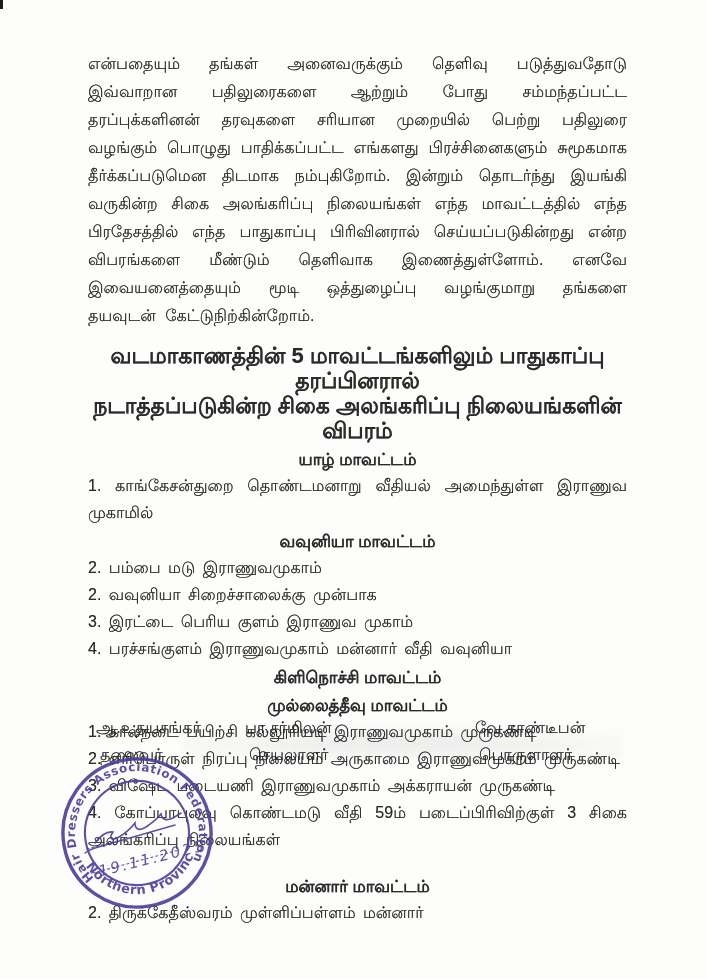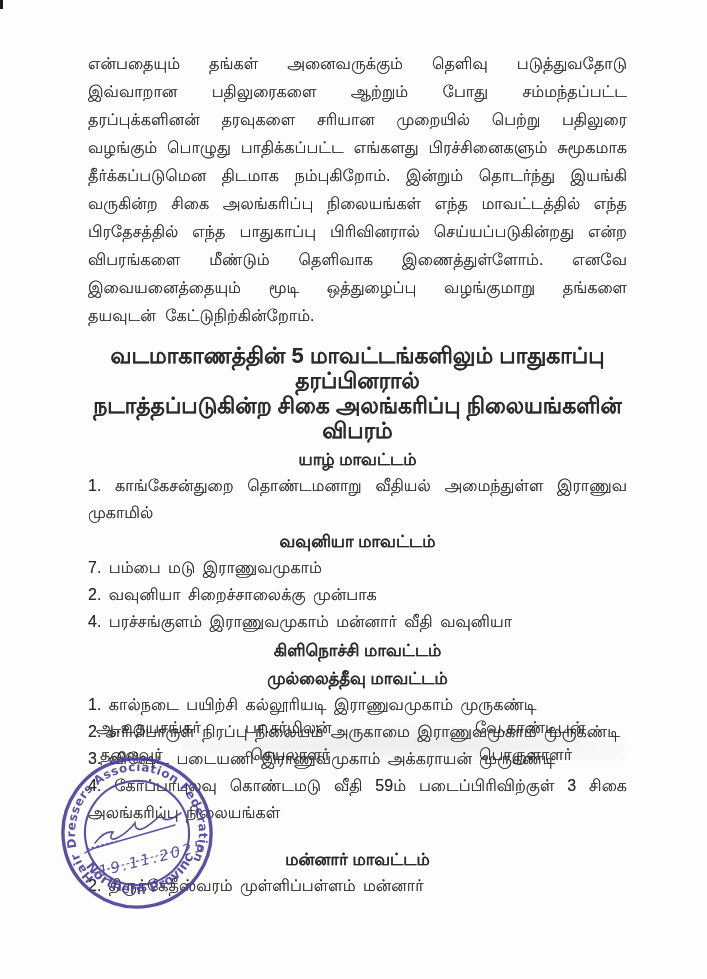--- a/index.html
+++ b/index.html
@@ -52,21 +52,21 @@
       radial-gradient(ellipse at 28% 55%, rgba(70,70,85,.055), transparent 60%),
       radial-gradient(ellipse at 55% 40%, rgba(70,70,85,.045), transparent 55%),
       radial-gradient(ellipse at 78% 60%, rgba(70,70,85,.04), transparent 60%);
     filter:blur(2px);
   }
   .signature-row{
     position:absolute;top:716px;left:88px;right:40px;height:70px;
   }
   .sig-col{position:absolute;top:0;}
   .sig-col-1{left:8px;}
-  .sig-col-2{left:157px;text-align:center;}
+  .sig-col-2{left:157px;}
   .sig-col-3{left:387px;}
   .sig-name{
     font-size:16px;line-height:24px;
     text-shadow:0 0 .4px rgba(0,0,0,.45);
   }
   .sig-role{
     font-size:16px;line-height:24px;margin-top:3px;padding-left:4px;
     text-shadow:0 0 .4px rgba(0,0,0,.45);
   }
   .stamp-wrap{
@@ -97,22 +97,23 @@
 
     <div class="doc-title">
       <div>வடமாகாணத்தின் 5 மாவட்டங்களிலும் பாதுகாப்பு தரப்பினரால்</div>
       <div>நடாத்தப்படுகின்ற சிகை அலங்கரிப்பு நிலையங்களின் விபரம்</div>
     </div>
 
     <div>
         <div class="section-heading">யாழ் மாவட்டம்</div>
         <div class="list-item">1. காங்கேசன்துறை தொண்டமனாறு வீதியல் அமைந்துள்ள இராணுவ முகாமில்</div>
         <div class="section-heading">வவுனியா மாவட்டம்</div>
-        <div class="list-item">7. பம்பை மடு இராணுவமுகாம்</div>
+        <div class="list-item">2. பம்பை மடு இராணுவமுகாம்</div>
         <div class="list-item">2. வவுனியா சிறைச்சாலைக்கு முன்பாக</div>
+        <div class="list-item">3. இரட்டை பெரிய குளம் இராணுவ முகாம்</div>
         <div class="list-item">4. பரச்சங்குளம் இராணுவமுகாம் மன்னார் வீதி வவுனியா</div>
         <div class="section-heading">கிளிநொச்சி மாவட்டம்</div>
         <div class="section-heading">முல்லைத்தீவு மாவட்டம்</div>
         <div class="list-item">1. கால்நடை பயிற்சி கல்லூரியடி இராணுவமுகாம் முருகண்டி</div>
         <div class="list-item">2. எரிபொருள் நிரப்பு நிலையம் அருகாமை இராணுவமுகாம் முருகண்டி</div>
         <div class="list-item">3. விஷேட படையணி இராணுவமுகாம் அக்கராயன் முருகண்டி</div>
         <div class="list-item">4. கோப்பாபுலவு கொண்டமடு வீதி 59ம் படைப்பிரிவிற்குள் 3 சிகை அலங்கரிப்பு நிலையங்கள்</div>
         <div class="section-heading gap-before">மன்னார் மாவட்டம்</div>
         <div class="list-item">2. திருக்கேதீஸ்வரம் முள்ளிப்பள்ளம் மன்னார்</div>
       </div>

